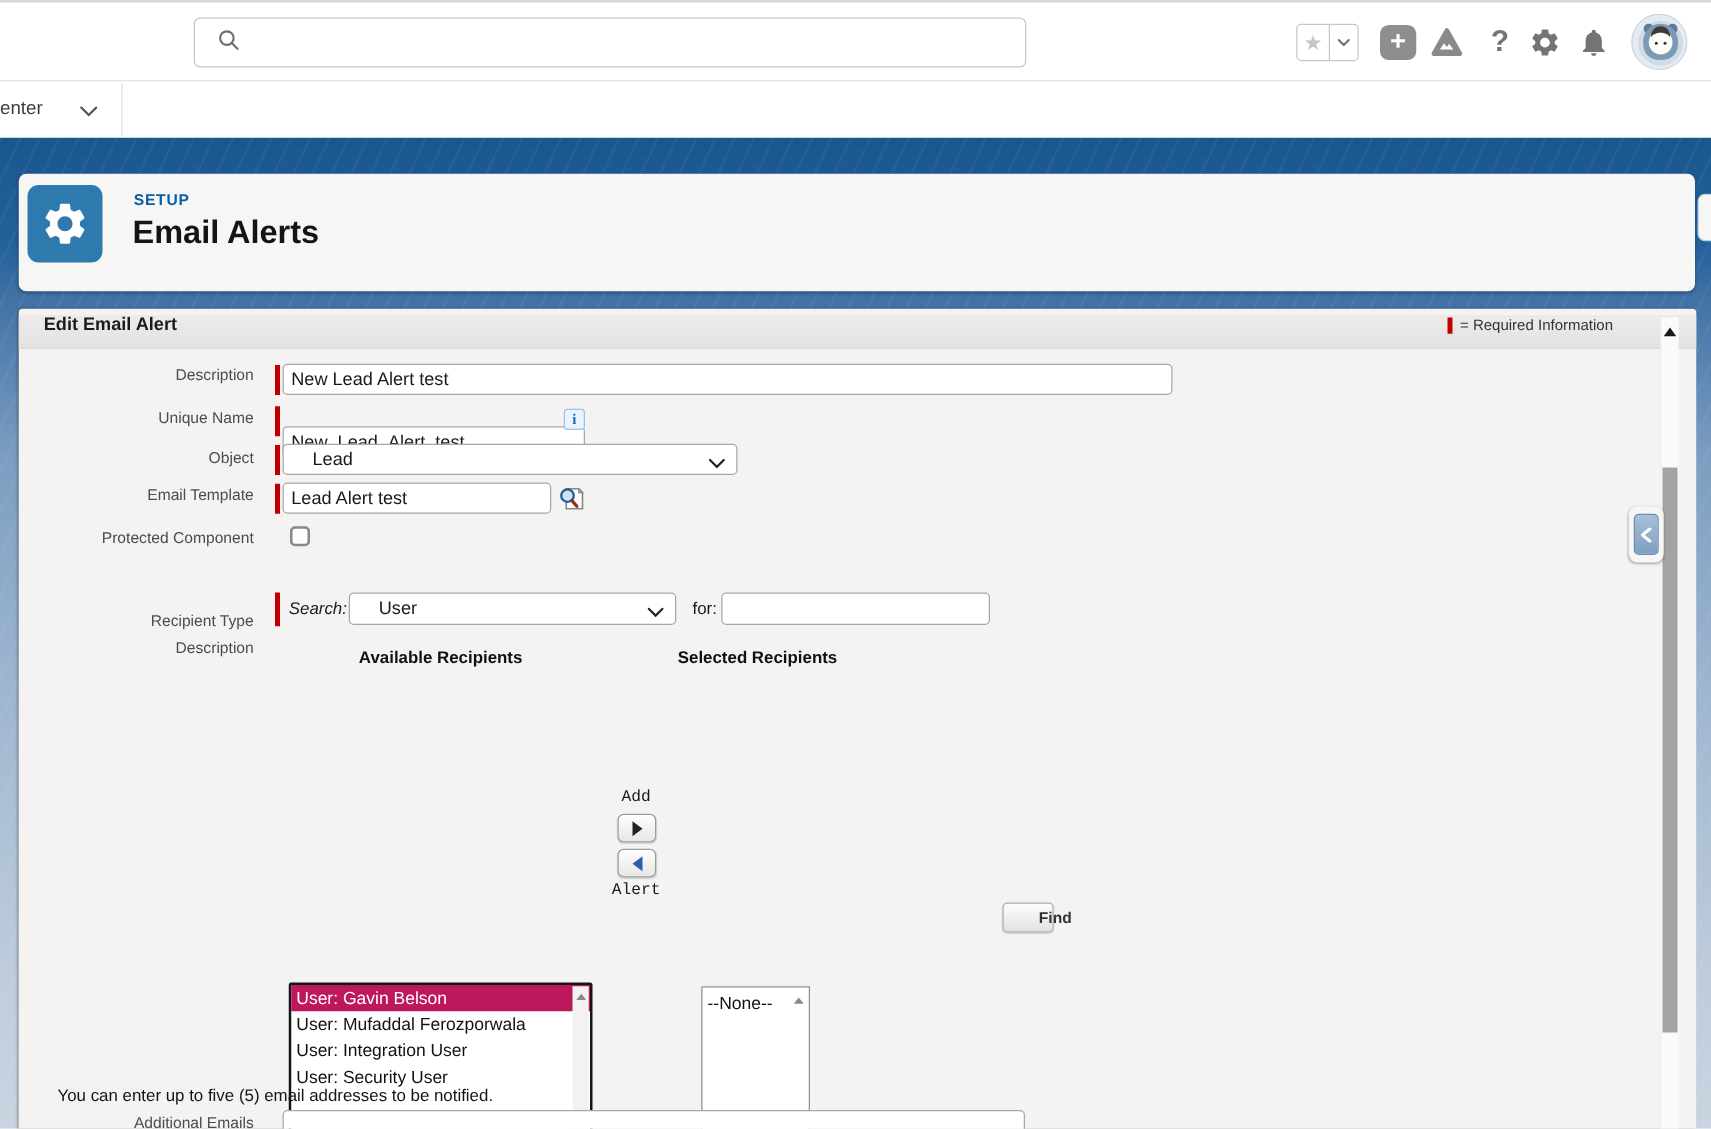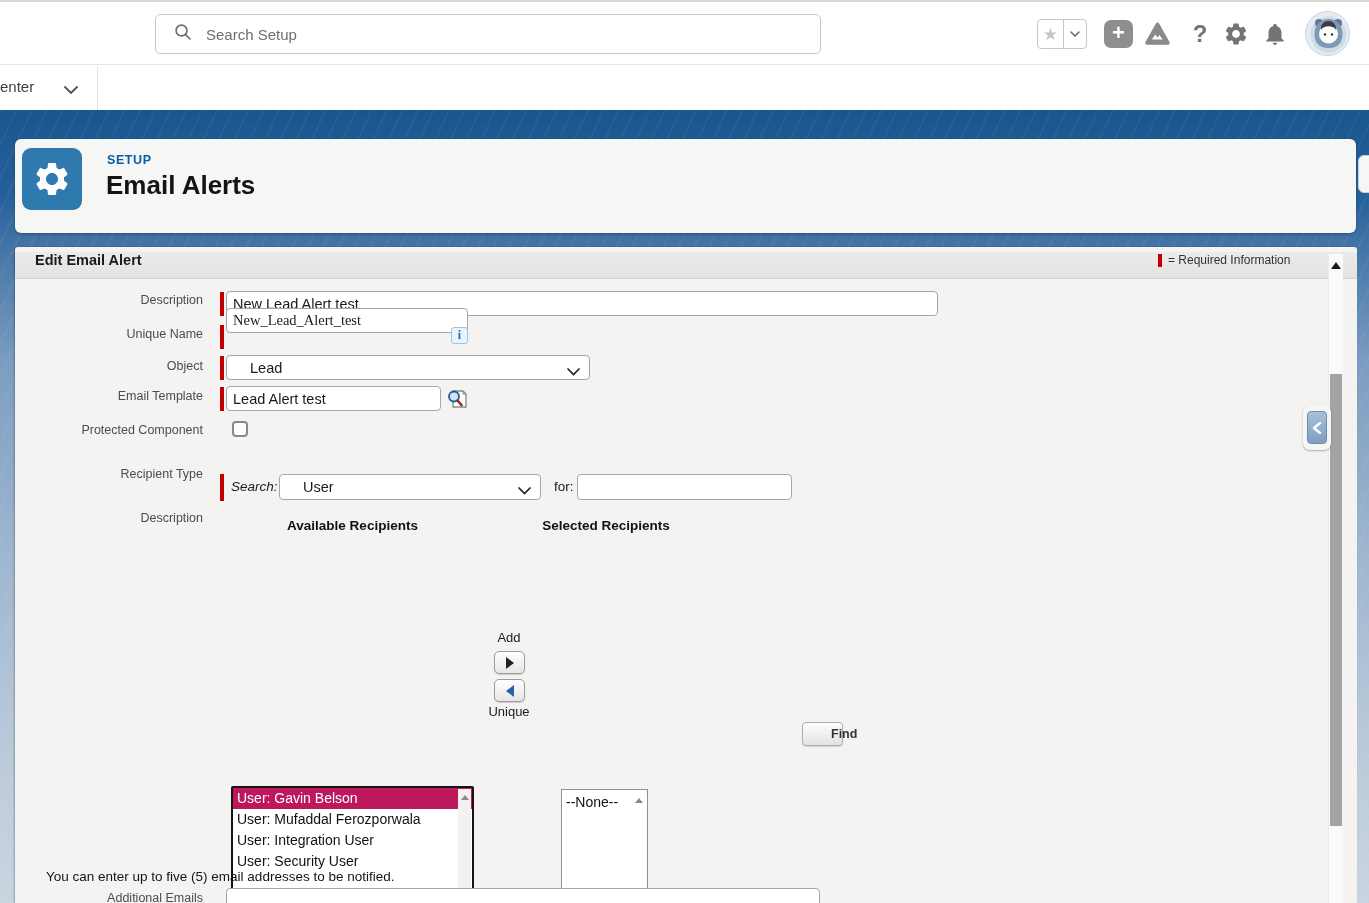--- a/index.html
+++ b/index.html
@@ -92,21 +92,21 @@
 
   
   .list-hdr { position:absolute; font-size:13.5px; font-weight:bold; color:#111; text-align:center; }
   .avail-box { position:absolute; left:216px; top:539px; width:243px; height:299px; background:#fff;
     border:2px solid #141414; border-radius:2px; }
   .sel-box { position:absolute; left:546px; top:542px; width:87px; height:296px; background:#fff; border:1px solid #909090; }
   .opt { font-size:14px; line-height:21px; padding-left:4px; color:#111; white-space:nowrap; }
   .opt.selected { background:#be185d; color:#fff; }
   .inner-scroll { position:absolute; top:1px; right:1px; bottom:1px; width:13px; background:#f3f2f1; }
   .tri-up { width:0; height:0; border-left:4px solid transparent; border-right:4px solid transparent; border-bottom:5px solid #8c8a88; margin:6px auto 0; }
-  .mover-lbl { position:absolute; font-size:13px; color:#1a1a1a; text-align:center; }
+  .mover-lbl { position:absolute; font-size:13px; color:#1a1a1a; text-align:center;font-family:Liberation Mono, monospace; }
   .mover-btn { position:absolute; left:479px; width:31px; height:23px; border:1px solid #9e9c9a; border-radius:5px;
     background:linear-gradient(#ffffff,#e7e6e4); display:flex; align-items:center; justify-content:center;
     box-shadow:0 1px 1px rgba(0,0,0,.15); }
   .arrow-r { width:0; height:0; border-top:6px solid transparent; border-bottom:6px solid transparent; border-left:8px solid #222; }
   .arrow-l { width:0; height:0; border-top:6px solid transparent; border-bottom:6px solid transparent; border-right:8px solid #2b5fae; }
 
   .note-txt { position:absolute; left:31px; top:869px; font-size:13.5px; color:#141414; }
 </style>
 </head>
 <body>
@@ -116,21 +116,20 @@
   <div class="blue-bg"></div>
 
   <div class="app-header">
     <div class="search-box">
       <span class="mag">
         <svg width="18" height="18" viewBox="0 0 18 18">
             <circle cx="7.5" cy="7.5" r="5.4" fill="none" stroke="#706e6b" stroke-width="1.7"></circle>
             <line x1="11.6" y1="11.6" x2="16" y2="16" stroke="#706e6b" stroke-width="1.7" stroke-linecap="round"></line>
           </svg>
       </span>
-      <input class="search-input" type="text" placeholder="Search Setup" style="">
     </div>
 
     <div class="fav-combo">
       <div class="fav-star">★</div>
       <div class="fav-dd">
         <svg width="10" height="6" viewBox="0 0 10 6">
             <path d="M1 1l4 4 4-4" fill="none" stroke="#706e6b" stroke-width="1.6" stroke-linecap="round"></path>
           </svg>
       </div>
     </div>
@@ -216,21 +215,21 @@
           </svg>
       </div>
     </div>
 
     <div class="f-label" style="top:46px;">Description</div>
     <div class="f-req" style="top:45px; height:24px;"></div>
     <input class="f-input" style="left: 211px; top: 44px; width: 712px;" type="text" value="New Lead Alert test">
 
     <div class="f-label" style="top:80px;">Unique Name</div>
     <div class="f-req" style="top:78px; height:24px;"></div>
-    <input class="f-input" style="left: 211px; top: 61px; width: 242px; font-family: Liberation Serif, serif;" type="text" value="New_Lead_Alert_test">
+    <input class="f-input" style="left: 211px; top: 94px; width: 242px;" type="text" value="New_Lead_Alert_test">
     <div class="info-icn" style="left:436px; top:80px;">i</div>
 
     <div class="f-label" style="top:112px;">Object</div>
     <div class="f-req" style="top:109px; height:24px;"></div>
     <div class="f-select" style="left:211px; top:108px; width:364px;">
       <span>Lead</span>
       <span class="chev">
         <svg width="13" height="8" viewBox="0 0 13 8">
             <path d="M1 1l5.5 5.5L12 1" fill="none" stroke="#222" stroke-width="1.7" stroke-linecap="round"></path>
           </svg>
@@ -245,21 +244,21 @@
         <path d="M7 3h10l3 3v13H7z" fill="#fdfdfd" stroke="#8a8886" stroke-width="1.3"></path>
         <path d="M17 3l3 3h-3z" fill="#c9c7c5" stroke="#8a8886" stroke-width="1"></path>
         <circle cx="8" cy="8.5" r="5" fill="#cfe3f3" stroke="#1f5d94" stroke-width="1.8"></circle>
         <line x1="11.5" y1="12.5" x2="15.5" y2="17" stroke="#8b2f1f" stroke-width="2.6" stroke-linecap="round"></line>
       </svg>
     </span>
 
     <div class="f-label" style="top:176px;">Protected Component</div>
     <div class="checkbox" style="left:217px; top:174px;"></div>
 
-    <div class="f-label" style="top:220px;">Recipient Type</div>
+    <div class="f-label" style="top:243px;">Recipient Type</div>
     <div class="f-req" style="top:227px; height:27px;"></div>
     <span class="plain-txt" style="left:216px; top:232px;font-style:italic;">Search:</span>
     <div class="f-select" style="left:264px; top:227px; width:262px; height:26px;">
       <span>User</span>
       <span class="chev">
         <svg width="13" height="8" viewBox="0 0 13 8">
             <path d="M1 1l5.5 5.5L12 1" fill="none" stroke="#222" stroke-width="1.7" stroke-linecap="round"></path>
           </svg>
       </span>
     </div>
@@ -281,21 +280,21 @@
       </div>
     </div>
 
     <div class="mover-lbl" style="left:467px; top:383px; width:54px;">Add</div>
     <div class="mover-btn" style="top:404px;">
       <div class="arrow-r"></div>
     </div>
     <div class="mover-btn" style="top:432px;">
       <div class="arrow-l"></div>
     </div>
-    <div class="mover-lbl" style="left:460px; top:457px; width:68px;">Unique</div>
+    <div class="mover-lbl" style="left:460px; top:457px; width:68px;">Alert</div>
 
     <div class="list-hdr" style="left:524px; top:271px; width:134px;">Selected Recipients</div>
     <div class="sel-box">
       <div class="opt" style="padding-top:2px;">--None--</div>
       <div class="tri-up" style="position:absolute; right:4px; top:8px; margin:0;"></div>
 
     </div>
 
     <div class="note-txt" style="top:622px;">You can enter up to five (5) email addresses to be notified.</div>
     <div class="f-label" style="top:644px;">Additional Emails</div>

